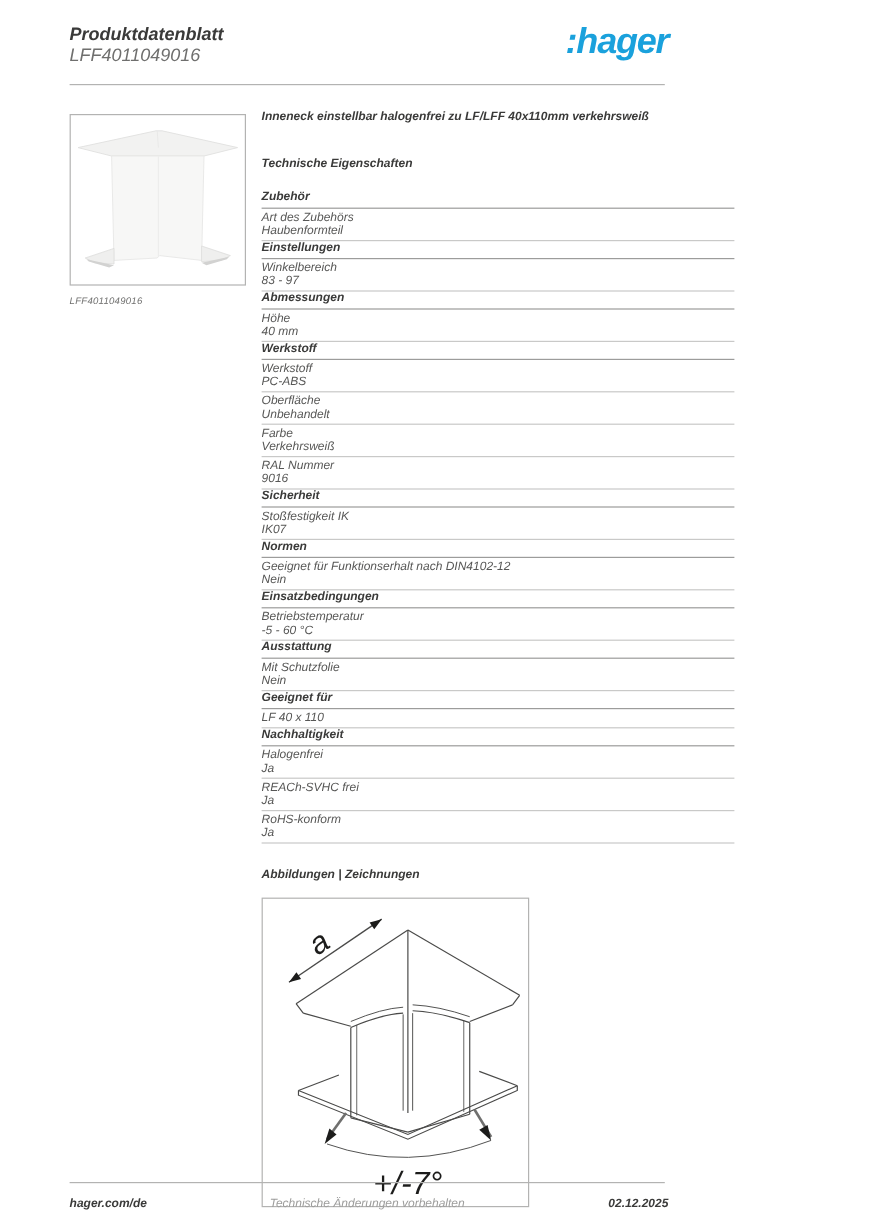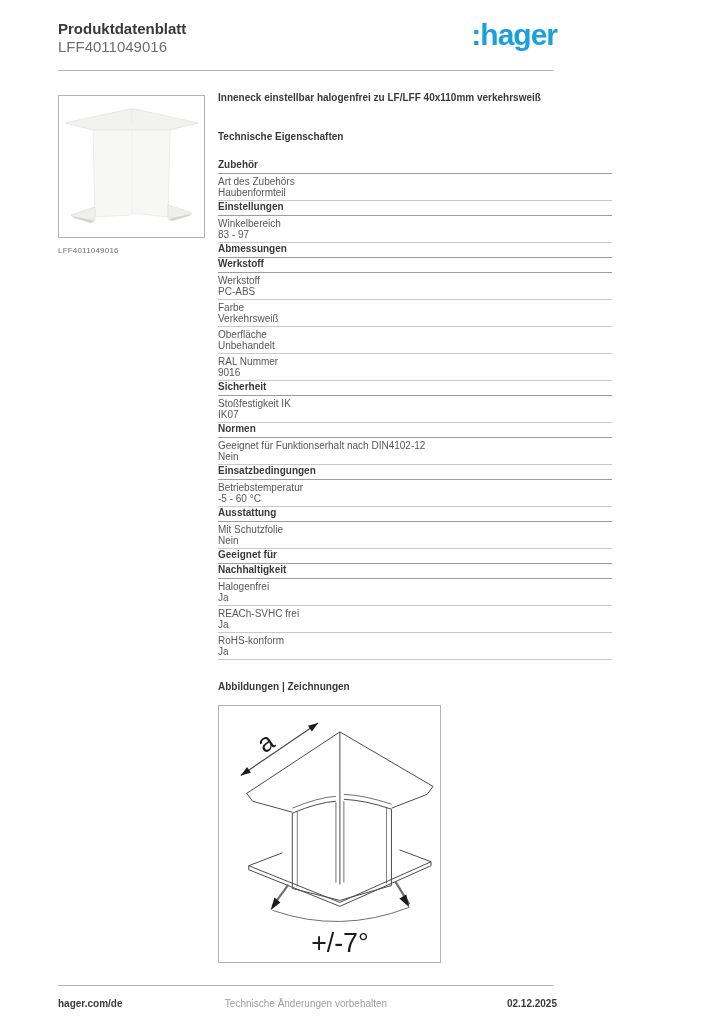--- a/index.html
+++ b/index.html
@@ -1,18 +1,18 @@
 <!DOCTYPE html>
 <html><head>
 <meta charset="utf-8">
 <style>
   * { margin:0; padding:0; box-sizing:border-box; }
   html,body { background:#ffffff; }
   body { font-family:"Liberation Sans", sans-serif; color:#3a3a39; }
-  .page { position:relative; width:612px; height:1024px; background:#fff; overflow:hidden; }
+  .page { position:relative; width:612px; height:1024px; background:#fff; overflow:hidden;font-style:italic; }
 
   
   .header { position:absolute; left:58px; top:20px; }
   .header .doc-title { font-size:15px; font-weight:bold; color:#3a3a39; line-height:18px; }
   .header .doc-ref { font-size:15px; font-weight:normal; color:#6f6f6e; line-height:18px; }
   .logo { position:absolute; right:55px; top:18px; font-size:30px; font-weight:bold; letter-spacing:-1px; }
   .header-rule { position:absolute; left:58px; right:58px; top:70px; height:1px; background:#b3b3b2; }
 
   
   .photo-box { position:absolute; left:58px; top:95px; width:147px; height:143px; border:1px solid #b3b3b2; background:#fff; }
@@ -84,36 +84,40 @@
         </div>
         <div class="group">
           <div class="group-title">Einstellungen</div>
           <div class="spec-row">
             <span class="spec-label">Winkelbereich</span>
             <span class="spec-value">83 - 97</span>
           </div>
         </div>
         <div class="group">
           <div class="group-title">Abmessungen</div>
+          <div class="spec-row">
+            <span class="spec-label">Höhe</span>
+            <span class="spec-value">40 mm</span>
+          </div>
         </div>
         <div class="group">
           <div class="group-title">Werkstoff</div>
           <div class="spec-row">
             <span class="spec-label">Werkstoff</span>
             <span class="spec-value">PC-ABS</span>
           </div>
           <div class="spec-row">
+            <span class="spec-label">Oberfläche</span>
+            <span class="spec-value">Unbehandelt</span>
+          </div>
+          <div class="spec-row">
             <span class="spec-label">Farbe</span>
             <span class="spec-value">Verkehrsweiß</span>
           </div>
           <div class="spec-row">
-            <span class="spec-label">Oberfläche</span>
-            <span class="spec-value">Unbehandelt</span>
-          </div>
-          <div class="spec-row">
             <span class="spec-label">RAL Nummer</span>
             <span class="spec-value">9016</span>
           </div>
         </div>
         <div class="group">
           <div class="group-title">Sicherheit</div>
           <div class="spec-row">
             <span class="spec-label">Stoßfestigkeit IK</span>
             <span class="spec-value">IK07</span>
           </div>
@@ -134,20 +138,24 @@
         </div>
         <div class="group">
           <div class="group-title">Ausstattung</div>
           <div class="spec-row">
             <span class="spec-label">Mit Schutzfolie</span>
             <span class="spec-value">Nein</span>
           </div>
         </div>
         <div class="group extra-gap">
           <div class="group-title">Geeignet für</div>
+          <div class="spec-row">
+            <span class="spec-label">LF 40 x 110</span>
+            <span class="spec-value"></span>
+          </div>
         </div>
         <div class="group">
           <div class="group-title">Nachhaltigkeit</div>
           <div class="spec-row">
             <span class="spec-label">Halogenfrei</span>
             <span class="spec-value">Ja</span>
           </div>
           <div class="spec-row">
             <span class="spec-label">REACh-SVHC frei</span>
             <span class="spec-value">Ja</span>

